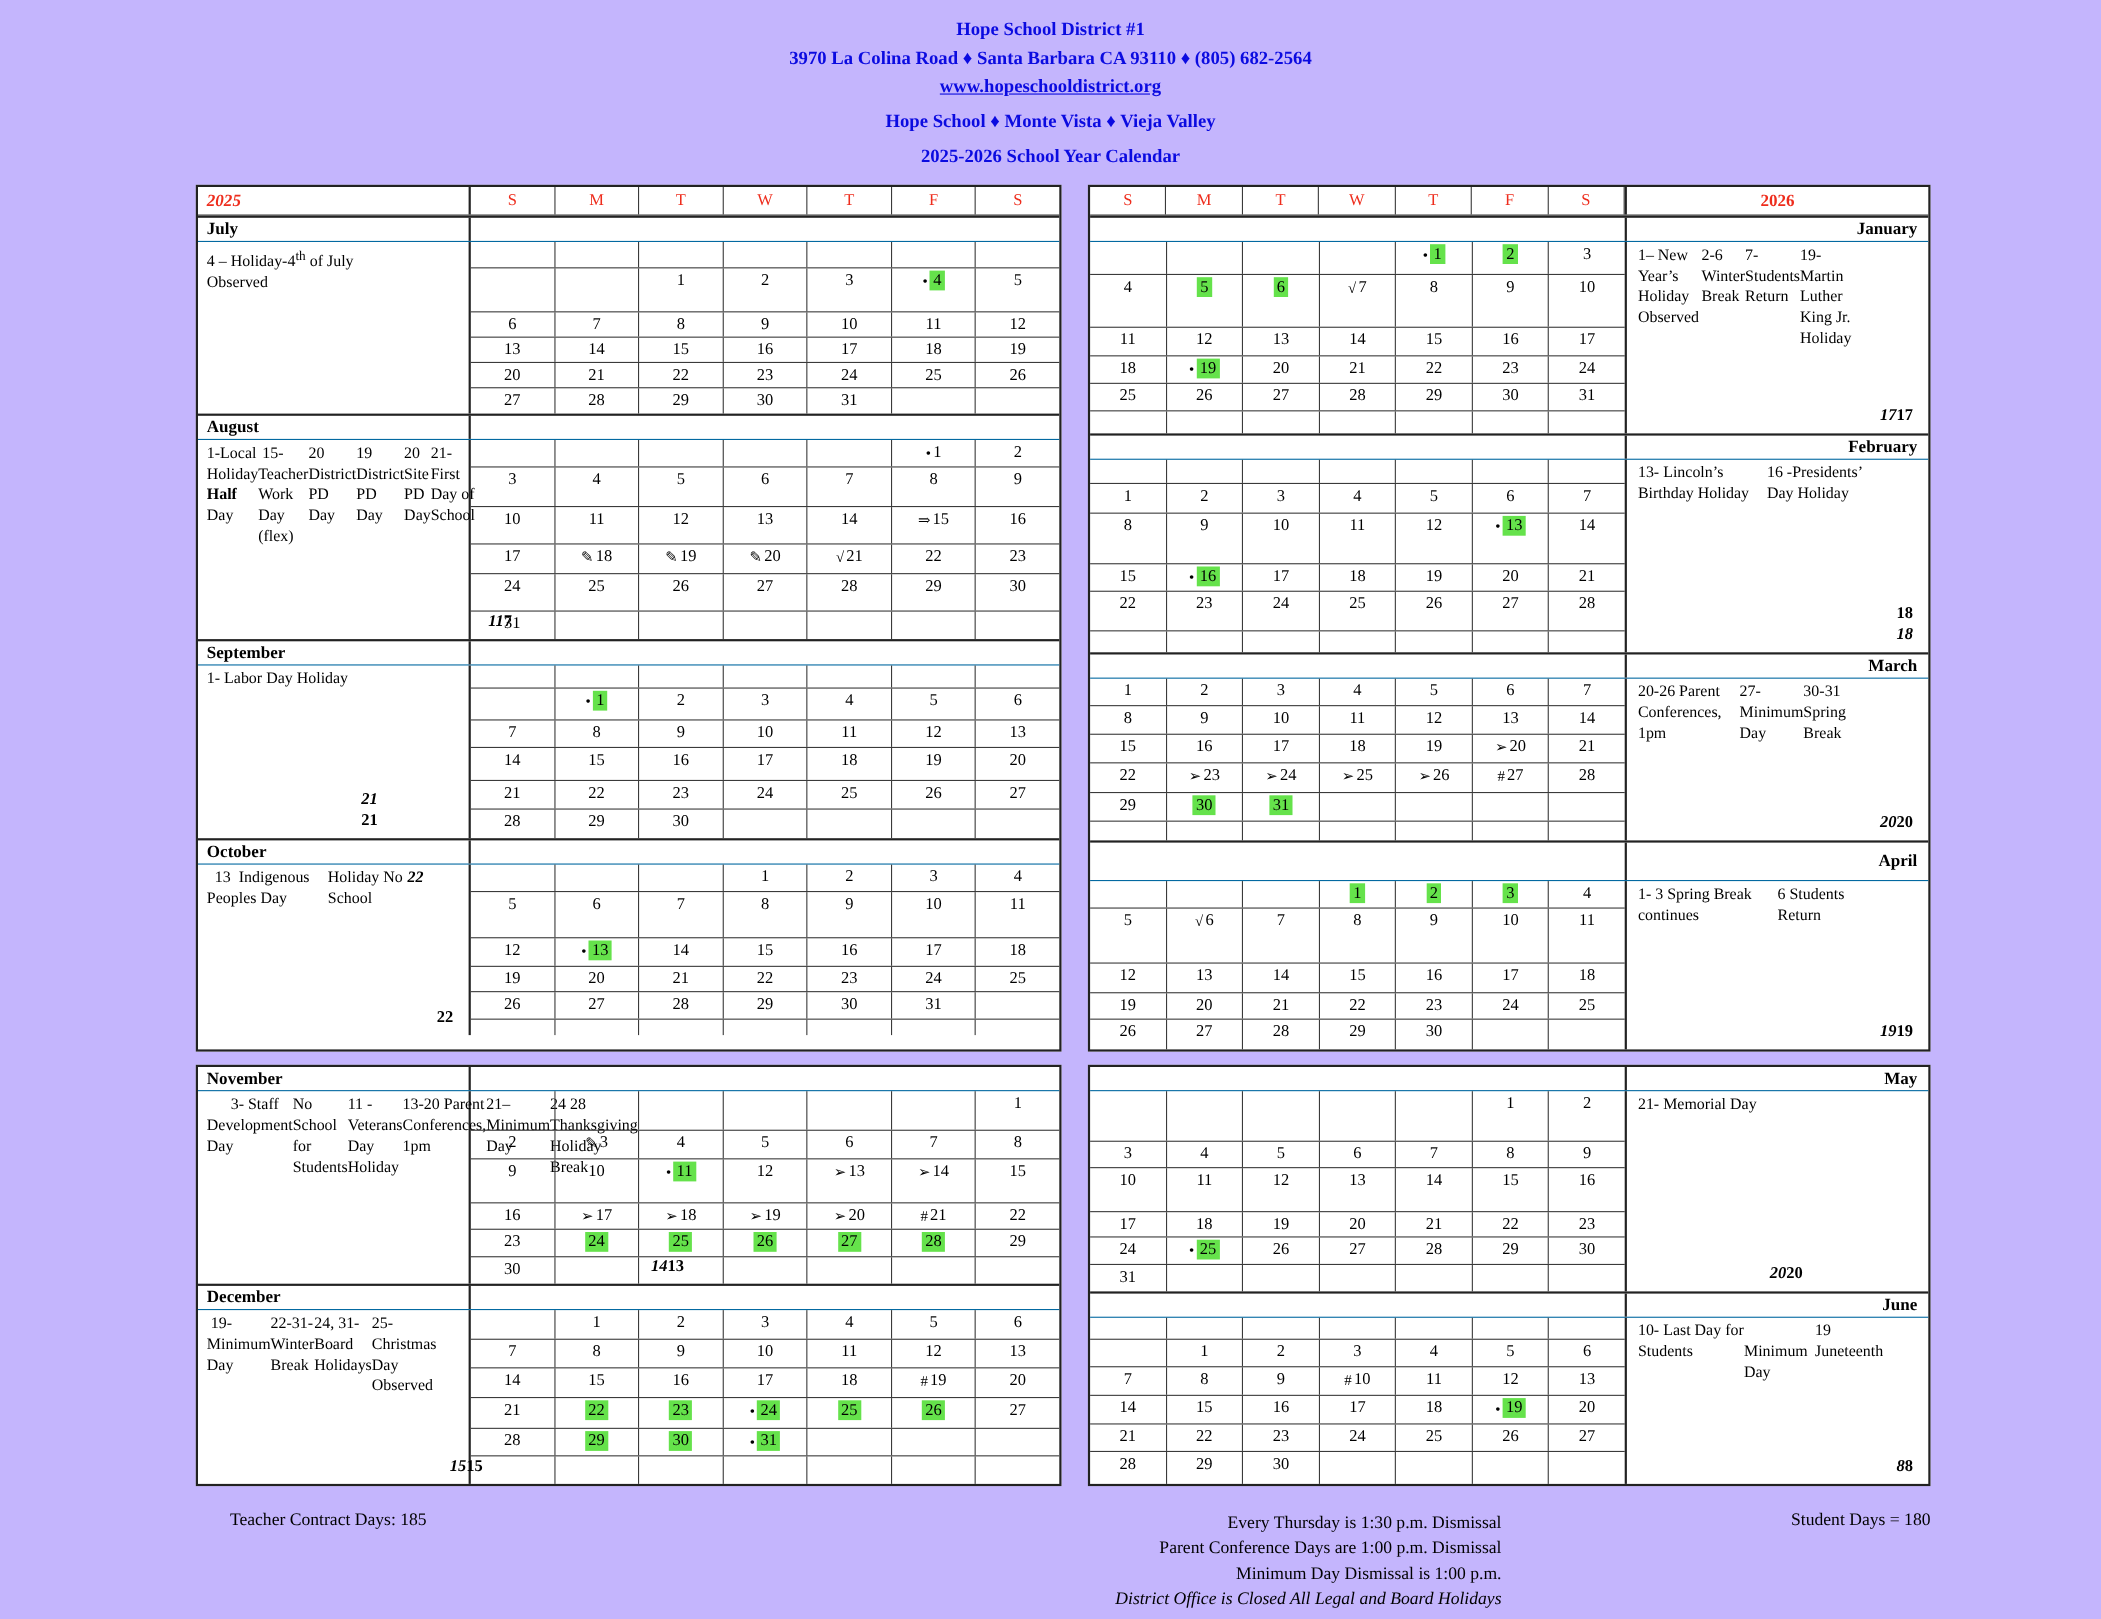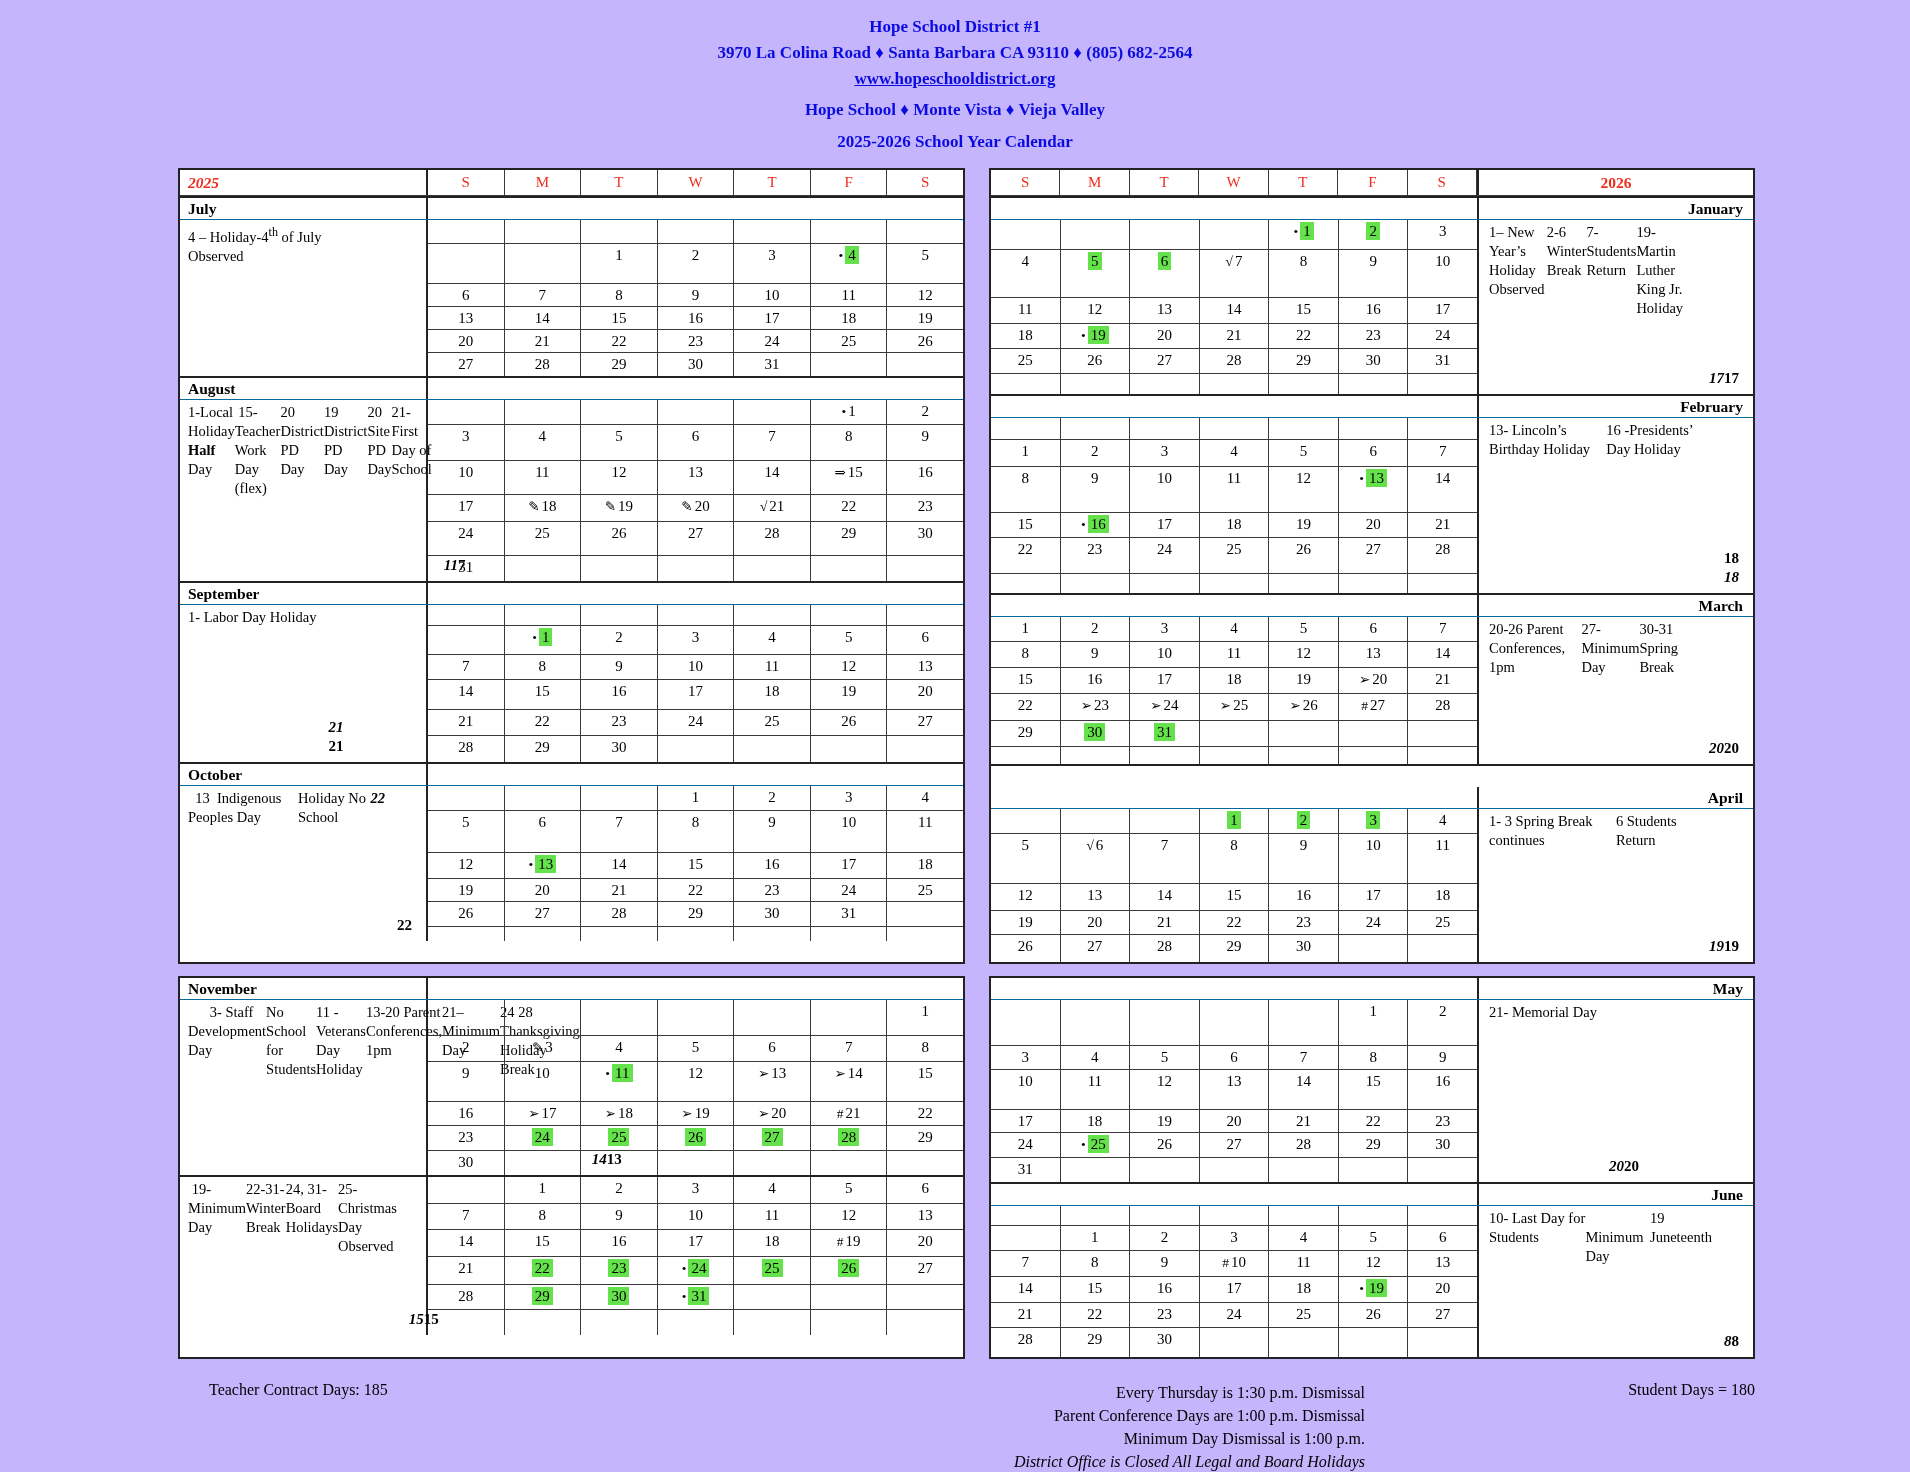--- a/index.html
+++ b/index.html
@@ -1083,21 +1083,21 @@
                 <div class="counts">
                   <div class="count-line">
                     <span><i class="cnt">20</i></span>
                     <span><b>20</b></span>
                   </div>
                 </div>
               </div>
             </div>
           </div>
           <div class="month">
-            <div class="name-row" style="height: 22px; margin-top: 21px;">
+            <div class="name-row" style="height: 35px;">
               <div class="name-blank"></div>
               <div class="name-cell nright">April</div>
             </div>
             <div class="month-body">
               <div class="weeks">
                 <div class="wrow" style="height: 25px;">
                   <div class="wcell"></div>
                   <div class="wcell"></div>
                   <div class="wcell"></div>
                   <div class="wcell">
@@ -1365,20 +1365,24 @@
                   <div class="wcell"></div>
                   <div class="wcell"></div>
                   <div class="wcell"></div>
                   <div class="wcell"></div>
                   <div class="wcell"></div>
                 </div>
               </div>
             </div>
           </div>
           <div class="month">
+            <div class="name-row" style="height: 22px;">
+              <div class="name-cell nleft">December</div>
+              <div class="name-blank"></div>
+            </div>
             <div class="month-body">
               <div class="notes side-left">
                 <div class="note-line"> 19- Minimum Day</div>
                 <div class="note-line"></div>
                 <div class="note-line">22-31-Winter Break</div>
                 <div class="note-line"></div>
                 <div class="note-line">24, 31-Board Holidays</div>
                 <div class="note-line"></div>
                 <div class="note-line">25-Christmas Day Observed</div>
                 <div class="counts">

